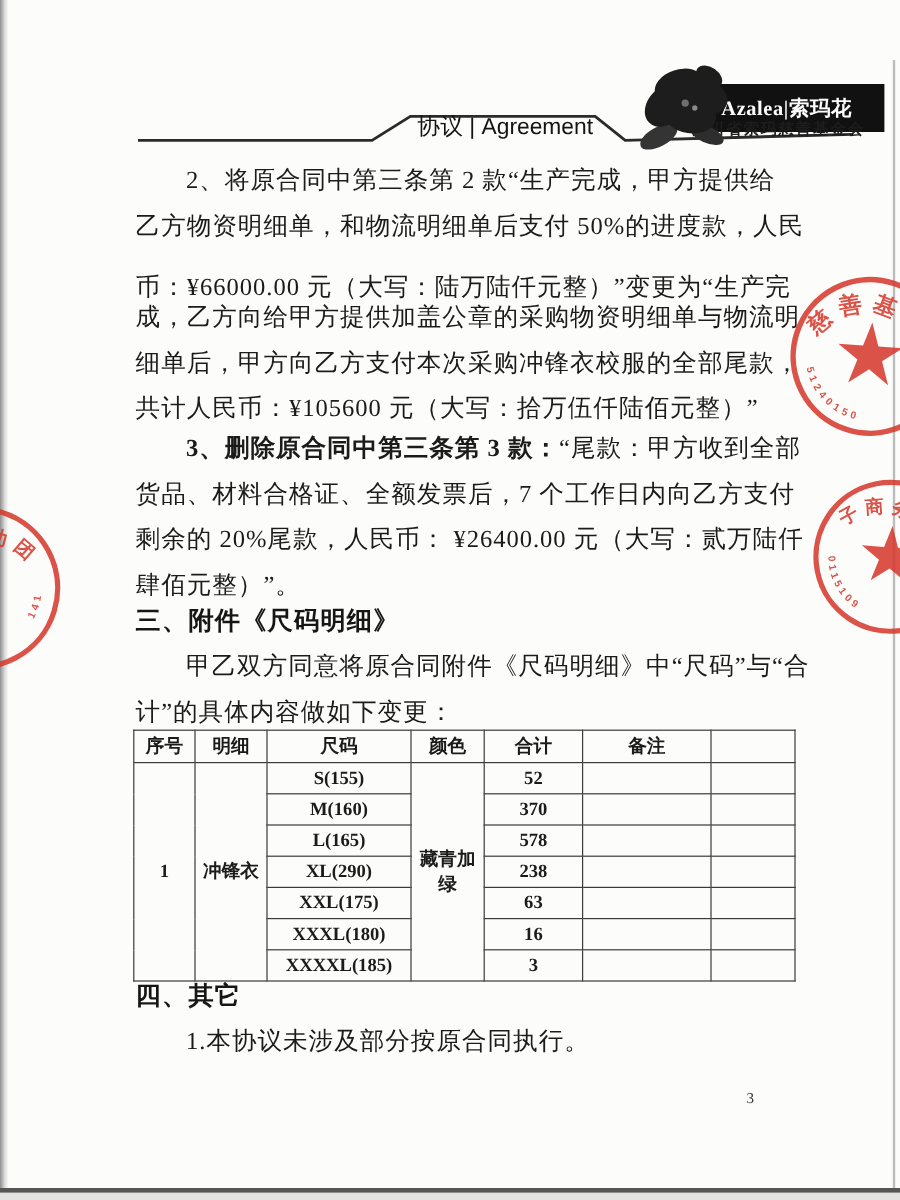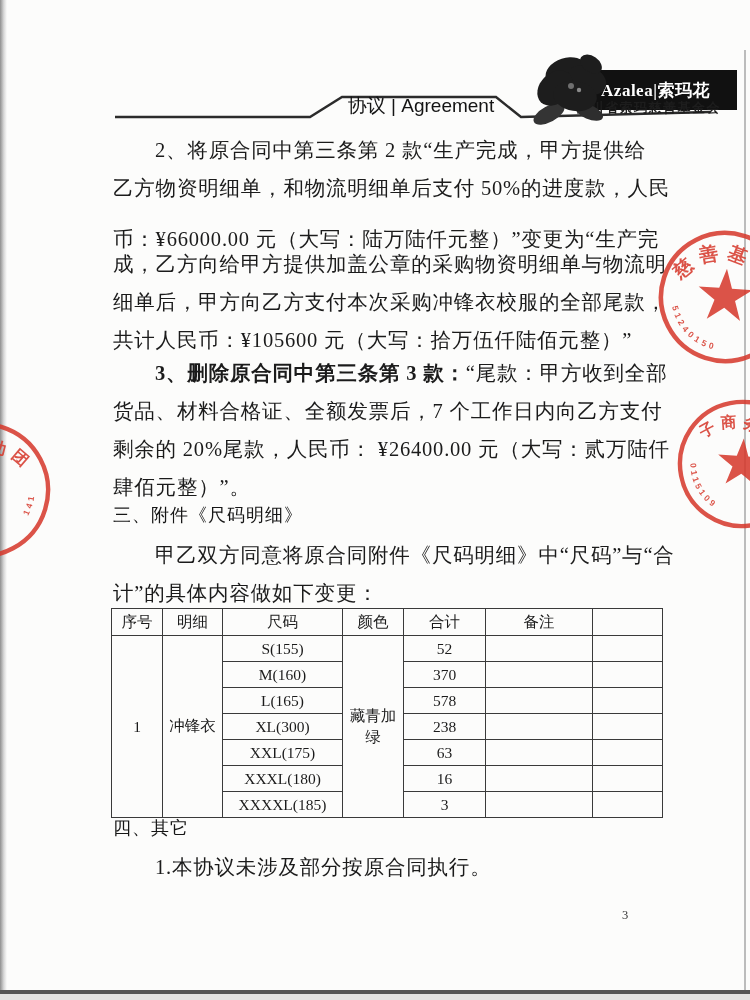--- a/index.html
+++ b/index.html
@@ -29,28 +29,28 @@
   .banner-title{position:absolute;left:328px;top:94px;width:186px;height:24px;z-index:2;
     font-family:"Liberation Sans","DejaVu Sans",sans-serif;font-weight:normal;font-size:19px;
     display:flex;align-items:center;justify-content:center;color:#141414;}
   .flower-svg{position:absolute;left:503px;top:50px;z-index:4;}
 
   
   .line{position:absolute;left:113px;width:537px;height:27px;font-size:20.5px;
     letter-spacing:.8px;white-space:nowrap;color:#1b1b1b;}
   .indent{padding-left:42px;}
   .bold{font-weight:bold;}
-  .heading{position:absolute;left:113px;font-size:18px;font-weight:normal;letter-spacing:1px;
+  .heading{position:absolute;left:113px;font-size:21px;font-weight:bold;letter-spacing:1px;
     white-space:nowrap;color:#161616;}
 
   
   .size-table{position:absolute;left:111px;top:608px;border-collapse:collapse;
     font-size:15.5px;color:#1b1b1b;table-layout:fixed;}
   .size-table th,.size-table td{border:1.3px solid #3a3a3a;text-align:center;
-    padding:0;font-weight:normal;overflow:hidden;}
+    padding:0;font-weight:bold;overflow:hidden;}
   .size-table th{height:26px;}
   .size-table td{height:25px;}
 
   .page-num{position:absolute;left:622px;top:908px;font-size:12.5px;color:#333;}
 
   
   .stamp{position:absolute;opacity:.86;z-index:5;}
   .stamp text{font-family:"Liberation Sans","DejaVu Sans",sans-serif;font-weight:bold;}
 </style>
 </head>
@@ -139,21 +139,21 @@
       <td></td>
       <td></td>
     </tr>
     <tr>
       <td>L(165)</td>
       <td>578</td>
       <td></td>
       <td></td>
     </tr>
     <tr>
-      <td>XL(300)</td>
+      <td>XL(290)</td>
       <td>238</td>
       <td></td>
       <td></td>
     </tr>
     <tr>
       <td>XXL(175)</td>
       <td>63</td>
       <td></td>
       <td></td>
     </tr>

